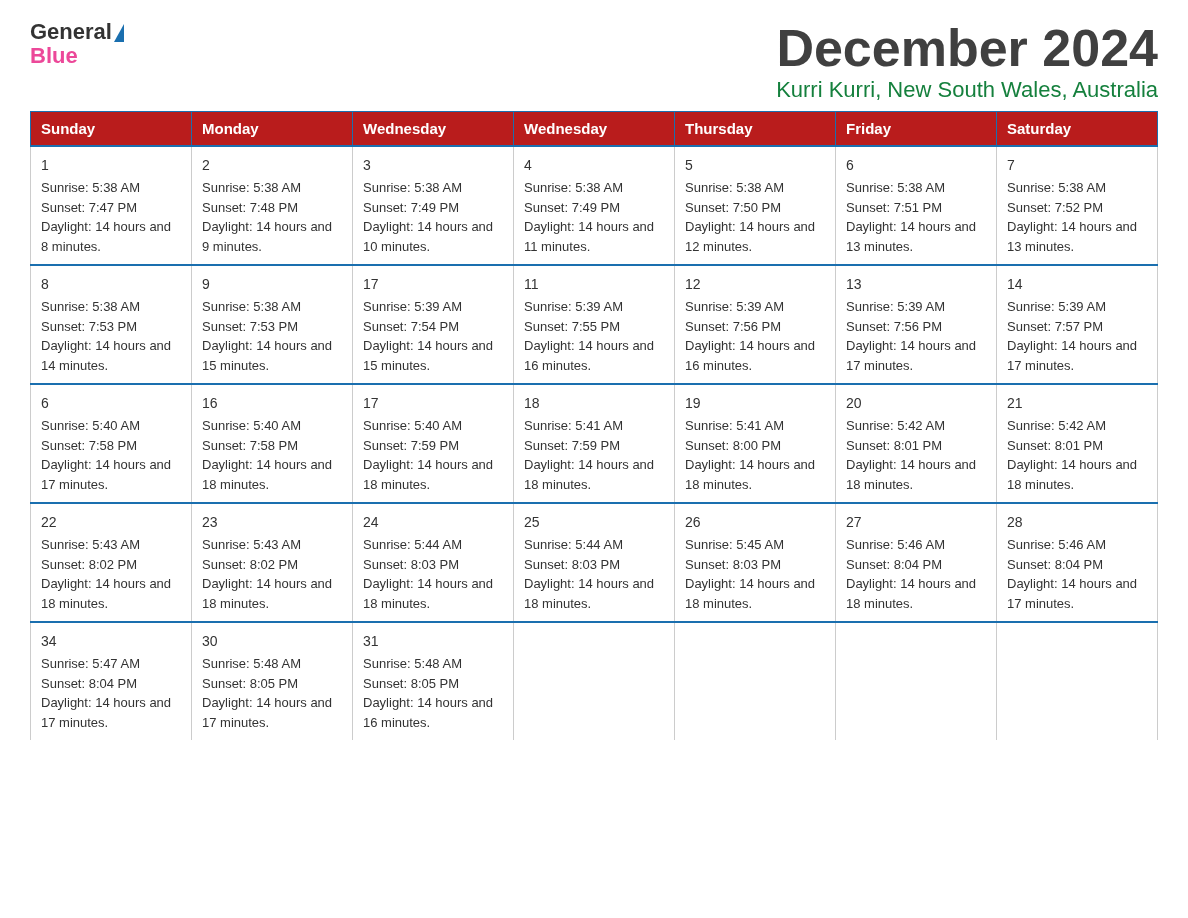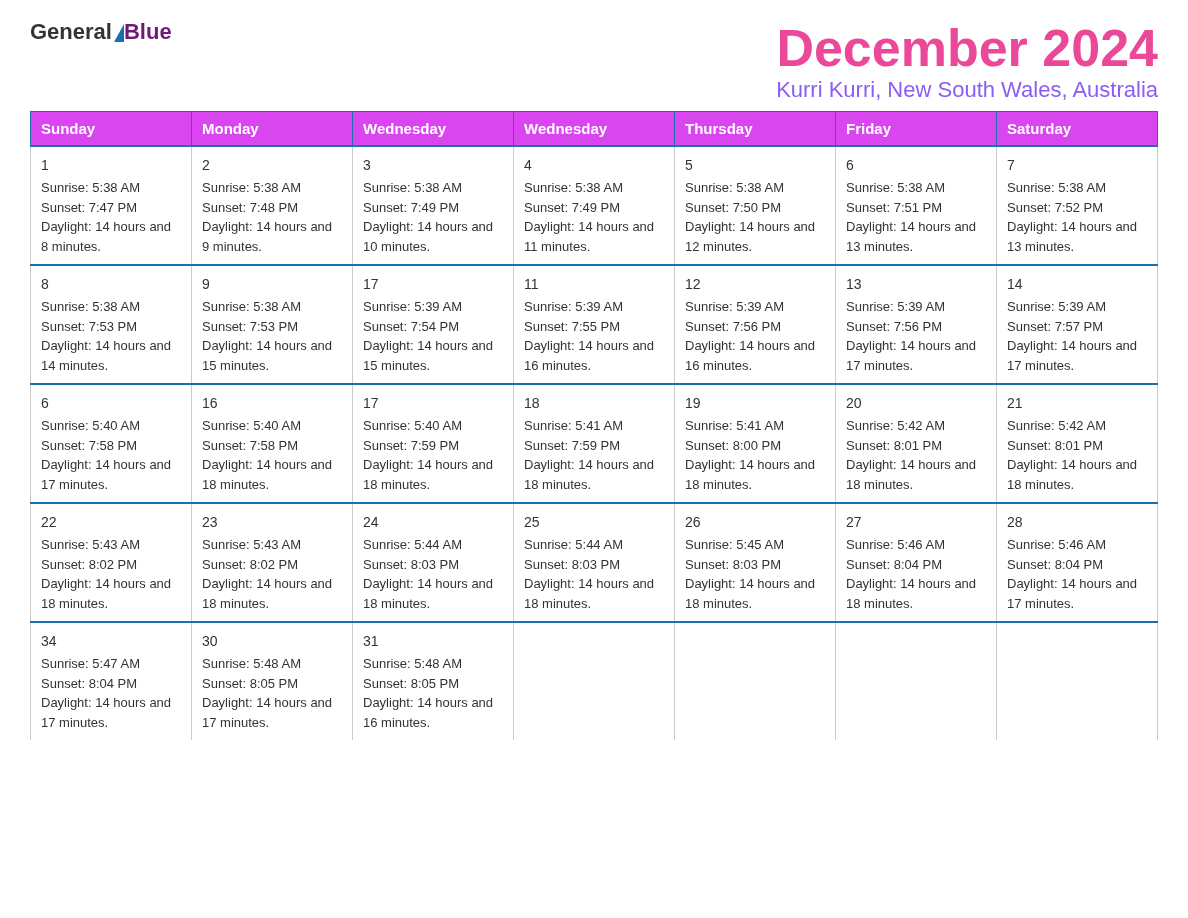--- a/index.html
+++ b/index.html
@@ -12,58 +12,58 @@
       padding: 20px 30px;
     }
     .header {
       display: flex;
       justify-content: space-between;
       align-items: flex-start;
       margin-bottom: 8px;
     }
     .logo {
       display: flex;
-      flex-direction: row;
+      flex-direction: column;
       font-size: 22px;
       font-weight: bold;
       line-height: 1.1;
       justify-content: space-between;
     }
     .logo-general { color: #333; }
-    .logo-blue { color: #701a75; }
+    .logo-blue { color: #ec4899; }
     .logo-triangle {
       display: inline-block;
       width: 0; height: 0;
       border-left: 10px solid transparent;
       border-bottom: 18px solid #1a6faf;
       margin-left: 2px;
       vertical-align: middle;
     }
     .title-block {
       text-align: right;
     }
     .title-block h1 {
       font-size: 52px;
       font-weight: bold;
-      color: #ec4899;
+      color: #404040;
       line-height: 1.1;
     }
     .title-block h2 {
       font-size: 22px;
       font-weight: normal;
-      color: #8b5cf6;
+      color: #15803d;
       margin-left: 28px;
     }
     table {
       width: 100%;
       border-collapse: collapse;
       table-layout: fixed;
     }
     thead th {
-      background-color: #d946ef;
+      background-color: #b91c1c;
       color: #fff;
       font-size: 15px;
       font-weight: bold;
       padding: 8px 10px;
       text-align: left;
       border: 1px solid #1a6faf;
     }
     tbody td {
       vertical-align: top;
       padding: 8px 10px;

